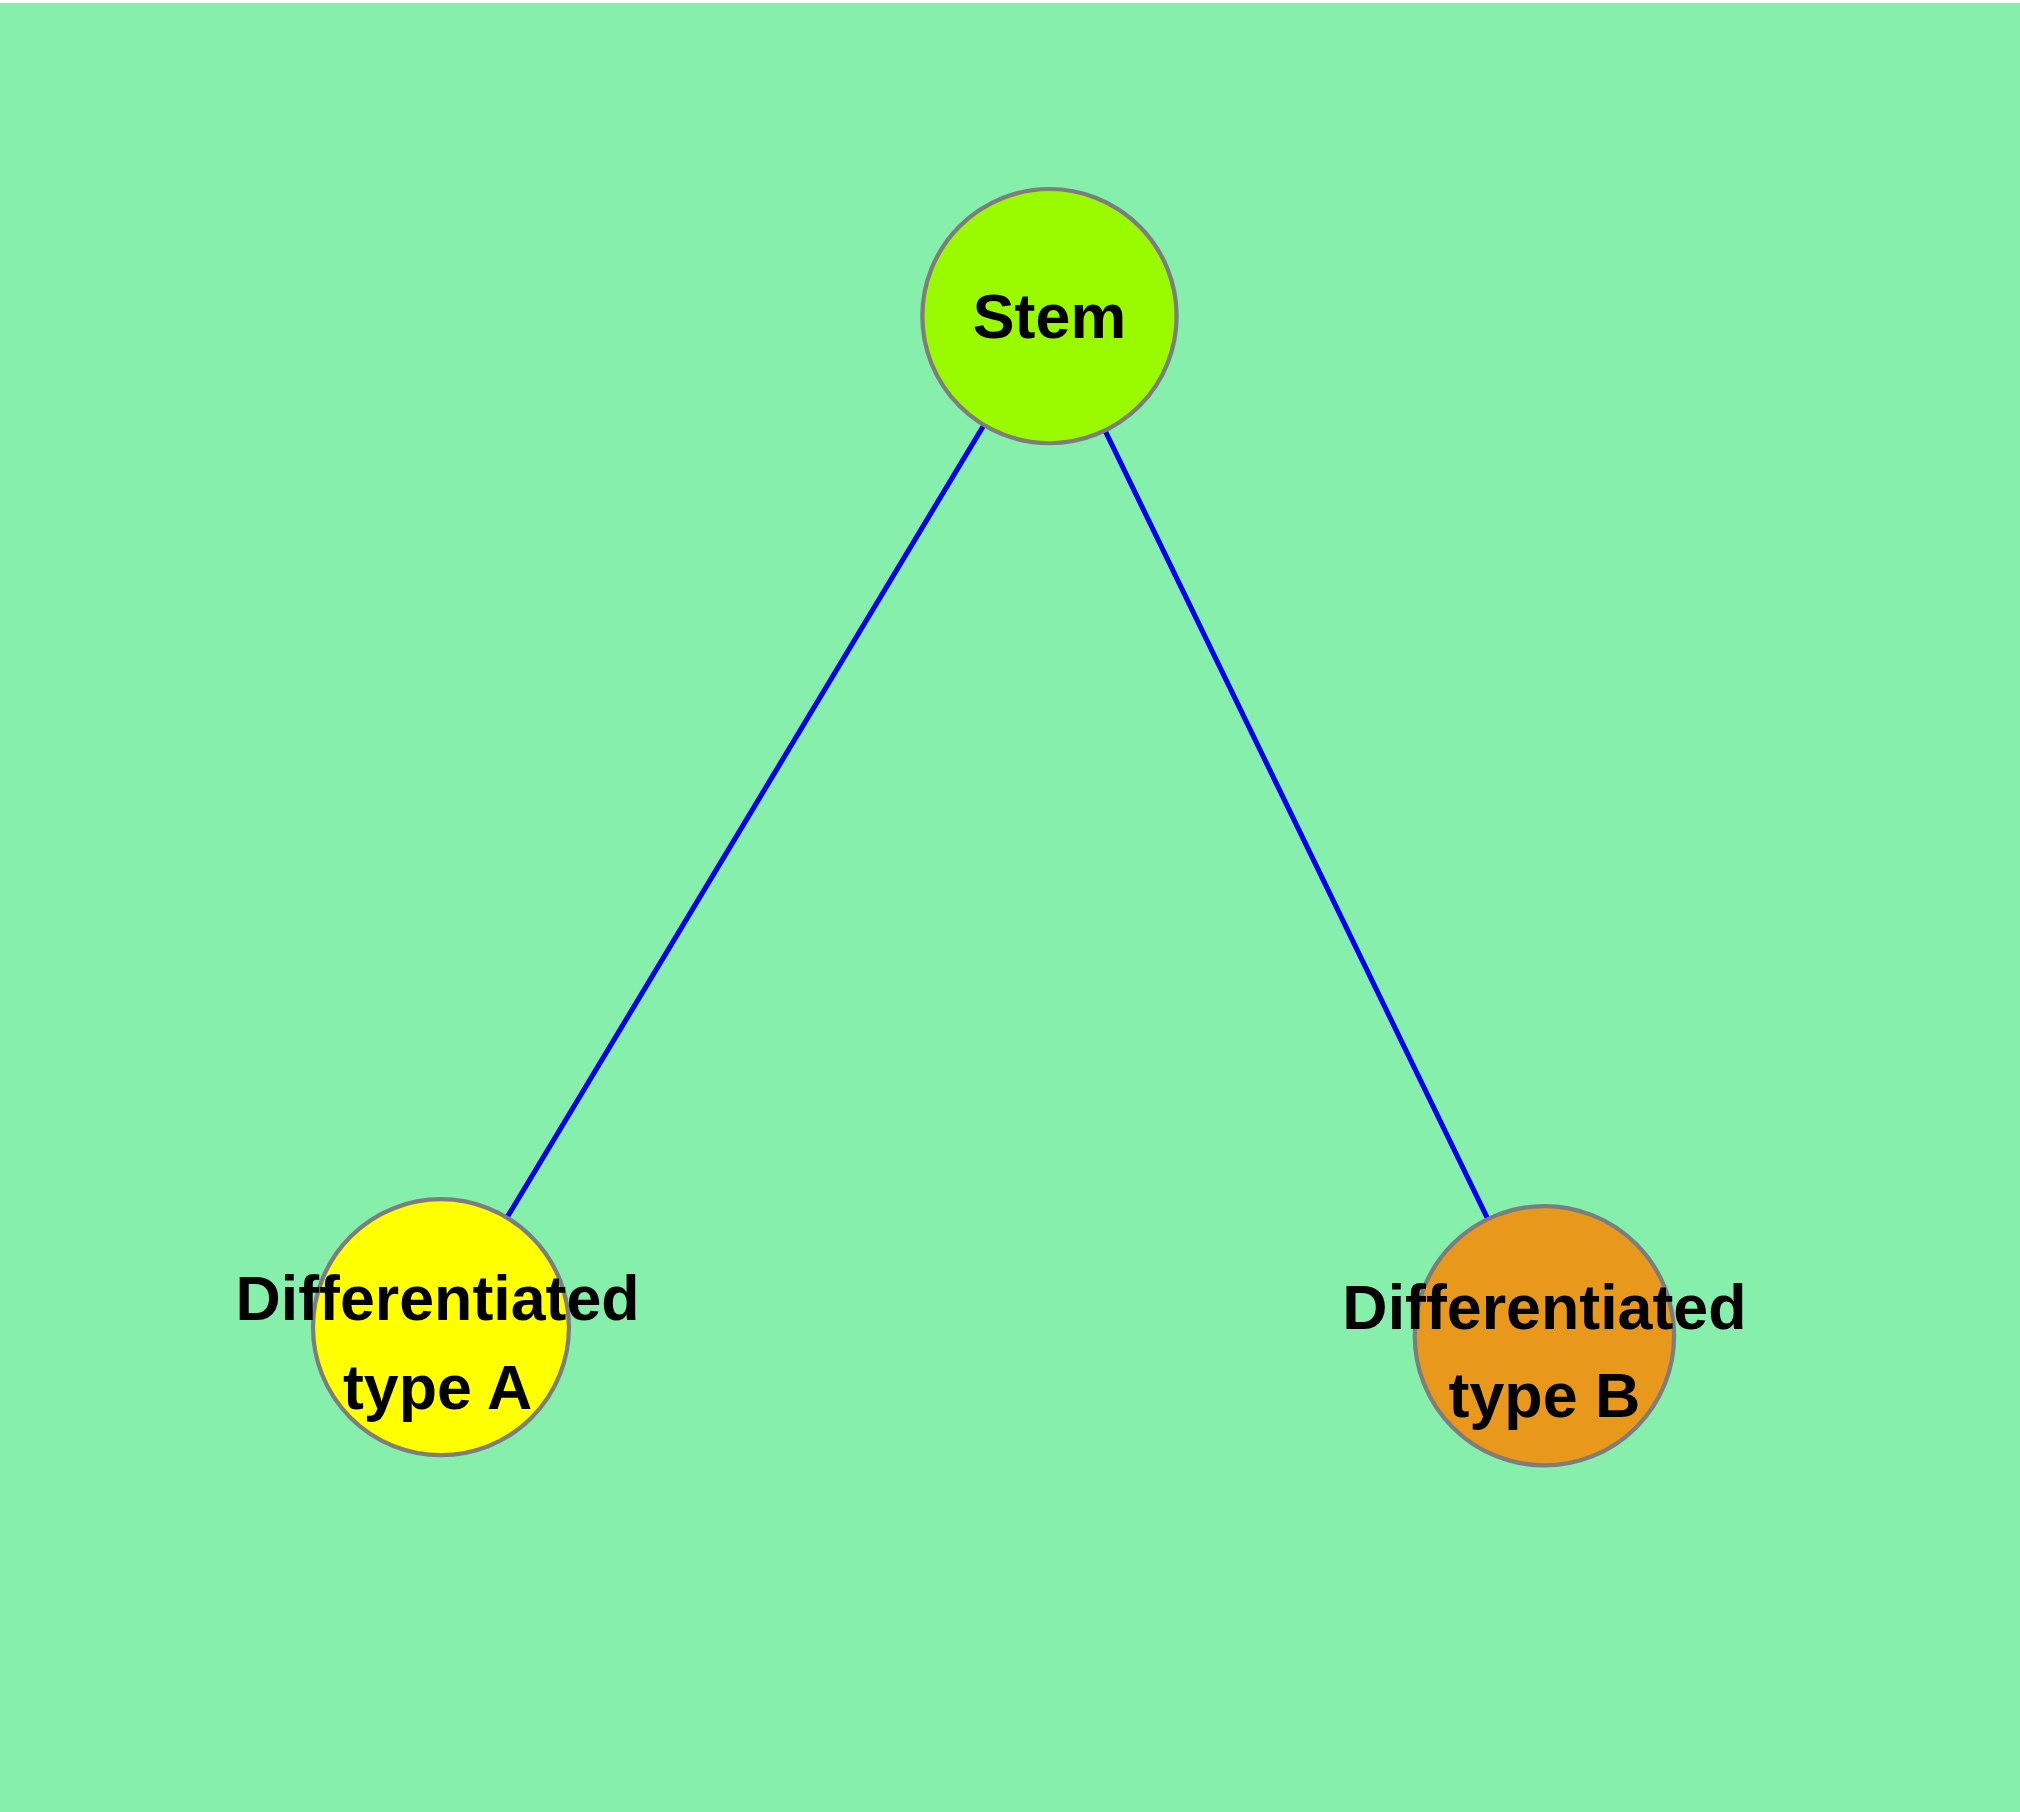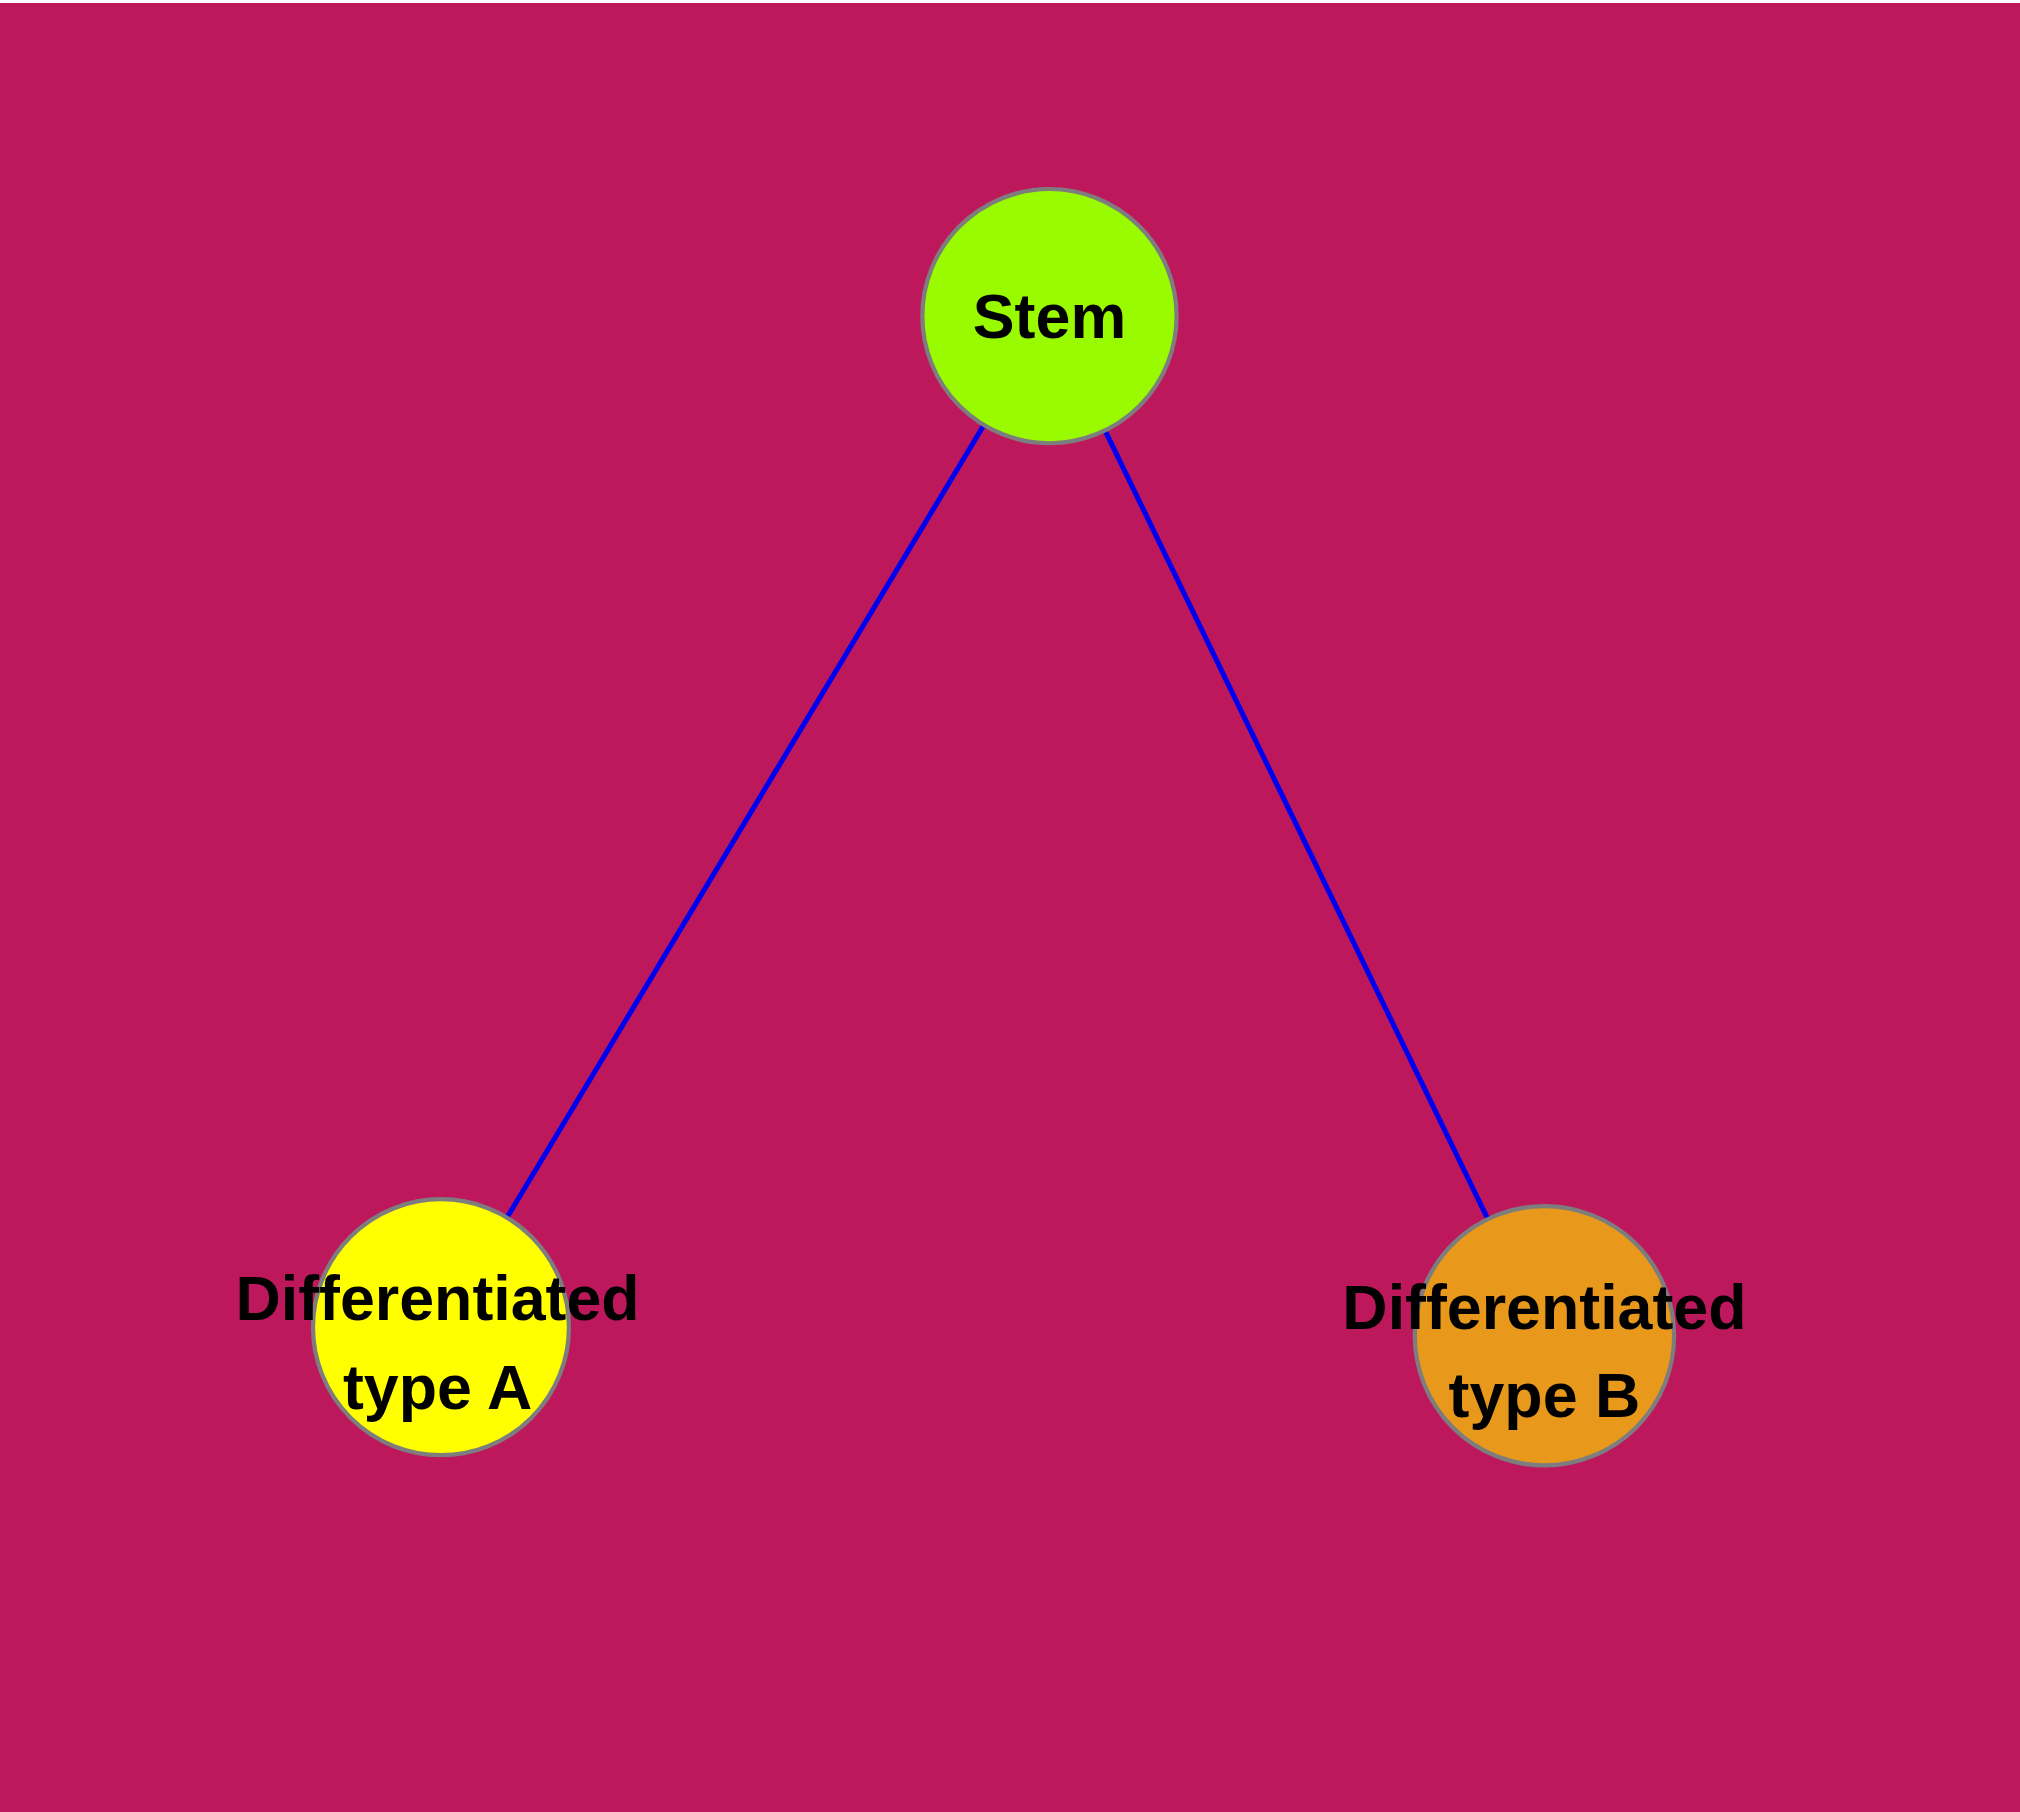--- a/index.html
+++ b/index.html
@@ -34,21 +34,21 @@
     display: block;
   }
   .node-label {
     font-family: "Liberation Sans", sans-serif;
     font-weight: bold;
   }
 </style>
 </head>
 <body style="background: rgb(203, 203, 247);">
 
-<div class="stage" style="background: #be185d;">
+<div class="stage" style="background: #86efac;">
   <div class="top-strip" style="background: rgb(255, 255, 255);"></div>
   <svg id="graph-svg" class="graph" viewBox="0 0 2384 2138" xmlns="http://www.w3.org/2000/svg">
       <line x1="1238" y1="373" x2="520" y2="1566" stroke="#0000EE" stroke-width="6"></line>
       <line x1="1238" y1="373" x2="1822" y2="1576" stroke="#0000EE" stroke-width="6"></line>
       <circle cx="1238" cy="373" r="150" fill="#9AFB00" stroke="#7D7D7D" stroke-width="5"></circle>
       <circle cx="520" cy="1566" r="151" fill="#FFFF00" stroke="#7D7D7D" stroke-width="5"></circle>
       <circle cx="1822" cy="1576" r="153" fill="#E8991C" stroke="#7D7D7D" stroke-width="5"></circle>
       <text x="1238" y="399" fill="#000000" font-size="74" text-anchor="middle" class="node-label"><tspan x="1238" y="399">Stem</tspan></text>
       <text x="516" y="1558" fill="#000000" font-size="74" text-anchor="middle" class="node-label"><tspan x="516" y="1558">Differentiated</tspan><tspan x="516" y="1662">type A</tspan></text>
       <text x="1822" y="1568" fill="#000000" font-size="74" text-anchor="middle" class="node-label"><tspan x="1822" y="1568">Differentiated</tspan><tspan x="1822" y="1672">type B</tspan></text>

